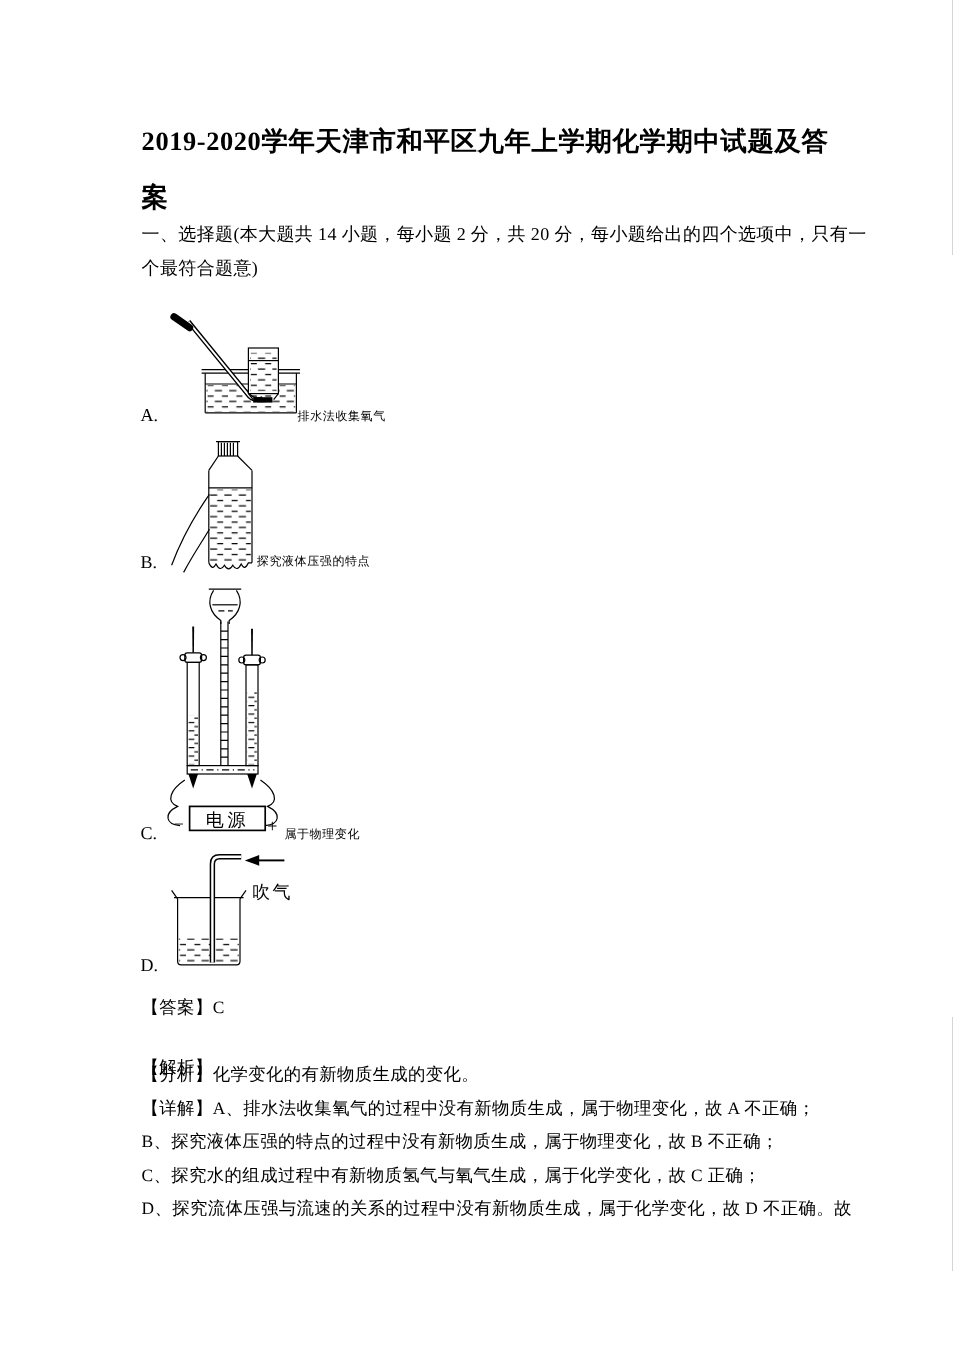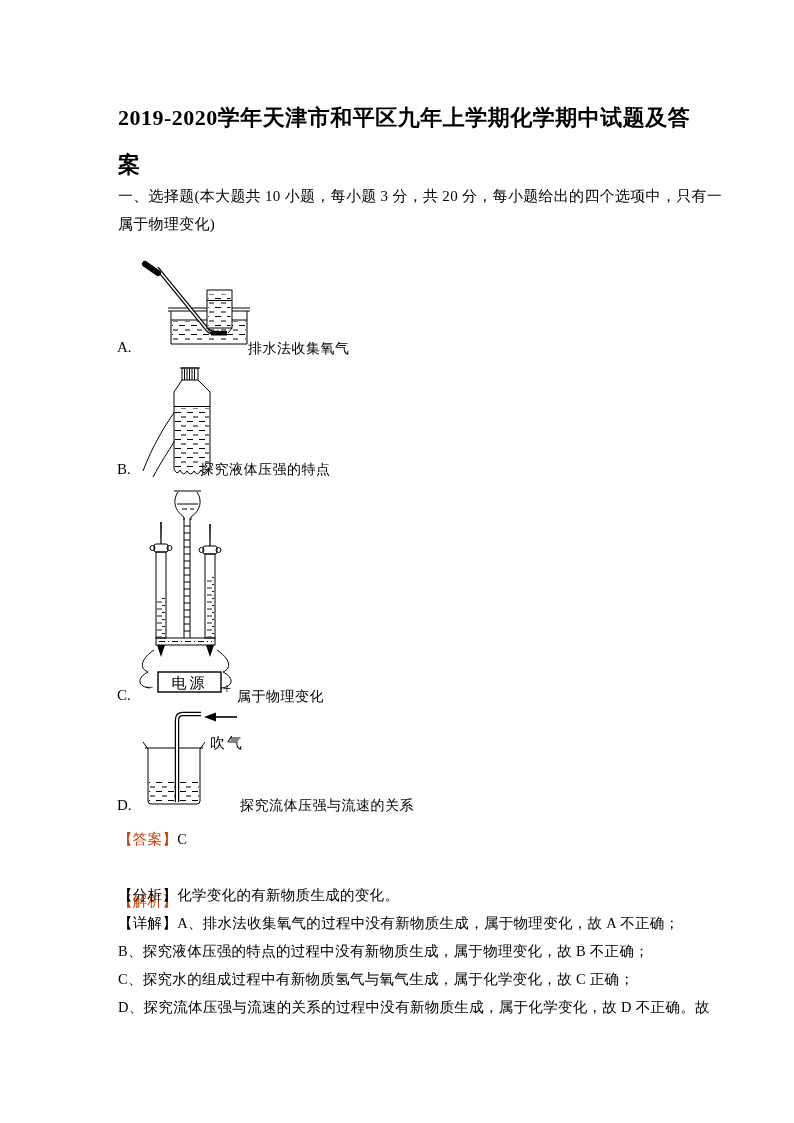--- a/index.html
+++ b/index.html
@@ -15,42 +15,42 @@
     white-space:nowrap;
   }
   .intro{
     left:118px;top:182px;width:600px;
     font-size:15px;line-height:28px;letter-spacing:0.3px;white-space:nowrap;
   }
   .question{
     left:118px;top:239px;font-size:15px;letter-spacing:0.3px;white-space:nowrap;
   }
   .opt-letter{position:absolute;left:117px;font-size:15px;}
-  .opt-caption{position:absolute;font-size:14px;letter-spacing:0.5px;white-space:nowrap;}
+  .opt-caption{position:absolute;font-size:10px;letter-spacing:0.5px;white-space:nowrap;}
   .line{
     position:absolute;left:118px;font-size:14.5px;letter-spacing:0.3px;white-space:nowrap;
   }
-  .blue{color:#c2410c;margin-top:12px;}
+  .blue{color:#000000;}
   svg{position:absolute;overflow:visible;}
   svg .k{stroke:#000;fill:none;stroke-width:1;}
   svg text{font-family:"Liberation Serif","DejaVu Serif",serif;fill:#000;}
 </style>
 </head>
 <body>
 
 <div class="page">
 
   <div class="abs title">
     <div>2019-2020学年天津市和平区九年上学期化学期中试题及答</div>
     <div>案</div>
   </div>
 
   <div class="abs intro">
-    <div>一、选择题(本大题共 10 小题，每小题 3 分，共 20 分，每小题给出的四个选项中，只有一</div>
-    <div>属于物理变化)</div>
+    <div>一、选择题(本大题共 14 小题，每小题 2 分，共 20 分，每小题给出的四个选项中，只有一</div>
+    <div>个最符合题意)</div>
   </div>
 
 
   <svg style="left:142px;top:260px" width="112" height="92" viewBox="0 0 112 92">
     <defs>
       <pattern id="pa" patternUnits="userSpaceOnUse" width="12" height="9">
         <path d="M1 2.5 H7 M7 7 H12" stroke="#000" stroke-width="1" fill="none"></path>
       </pattern>
     </defs>
     <g>
@@ -96,21 +96,21 @@
       <rect x="37" y="43" width="34" height="61" fill="url(#pb)"></rect>
       <line class="k" x1="36" y1="41.5" x2="72" y2="41.5"></line>
       <path class="k" d="M36 104 Q39 111 42 105 Q45.5 112 49 106 Q52.5 112 56 106 Q59.5 112 63 105 Q66 111 69 104 L72 104"></path>
     </g>
     <g>
       <path class="k" d="M36.5 47 C26 62 14 82 5 106"></path>
       <path class="k" d="M36.5 76 C30 87 23 97 15 112"></path>
     </g>
   </svg>
   <div class="opt-letter" style="top:461px">B.</div>
-  <div class="opt-caption" style="left:200px;top:461px">探究液体压强的特点</div>
+  <div class="opt-caption" style="left:214px;top:461px">探究液体压强的特点</div>
 
   <svg style="left:136px;top:488px" width="100" height="218" viewBox="0 0 100 218">
     <defs>
       <pattern id="pc" patternUnits="userSpaceOnUse" width="10" height="7">
         <path d="M1 2 H6 M6 5.5 H10" stroke="#000" stroke-width="0.9" fill="none"></path>
       </pattern>
     </defs>
     <g>
       <line class="k" x1="38" y1="3" x2="65" y2="3" stroke-width="2.4"></line>
       <path class="k" d="M42 4 C36 13 39 23 48 29 L48 32 M61 4 C67 13 64 23 55 29 L55 32" fill="#fff"></path>
@@ -175,21 +175,20 @@
       <path d="M34 94 L34 12 Q34 6 40 6 L58 6" stroke="#000" stroke-width="4.5" fill="none"></path>
       <path d="M34 94 L34 12 Q34 6 40 6 L58 6" stroke="#fff" stroke-width="2" fill="none"></path>
     </g>
     <g>
       <line x1="94" y1="9" x2="72" y2="9" stroke="#000" stroke-width="1.6"></line>
       <polygon points="61,9 73,4.5 73,13.5" fill="#000"></polygon>
       <text x="67" y="40" font-size="15" letter-spacing="2">吹气</text>
     </g>
   </svg>
   <div class="opt-letter" style="top:797px">D.</div>
-  <div class="opt-caption" style="left:240px;top:797px">探究流体压强与流速的关系</div>
 
   <div class="line" style="top:830px">
     <span class="blue">【答案】</span><span>C</span>
   </div>
 
   <div class="line blue" style="top:880px">【解析】</div>
 
   <div class="line" style="top:914px">
     <span>【详解】</span><span>A、排水法收集氧气的过程中没有新物质生成，属于物理变化，故 A 不正确；</span>
   </div>

